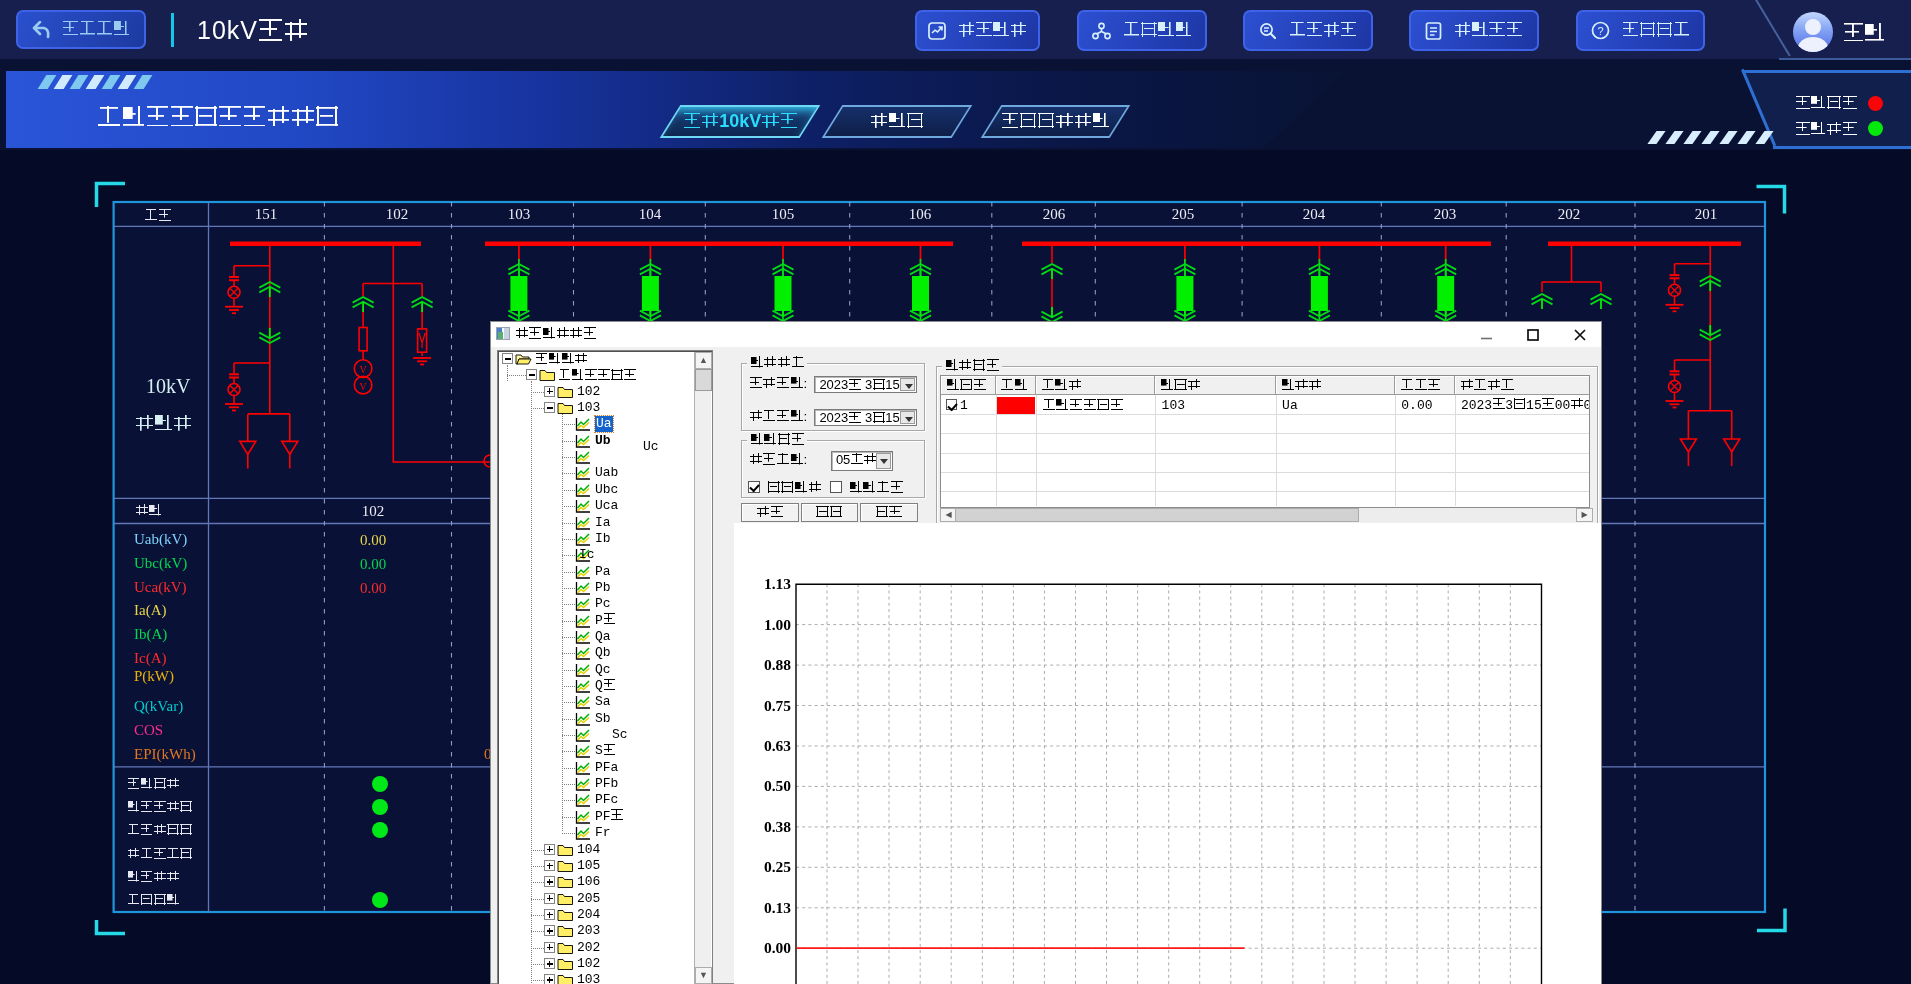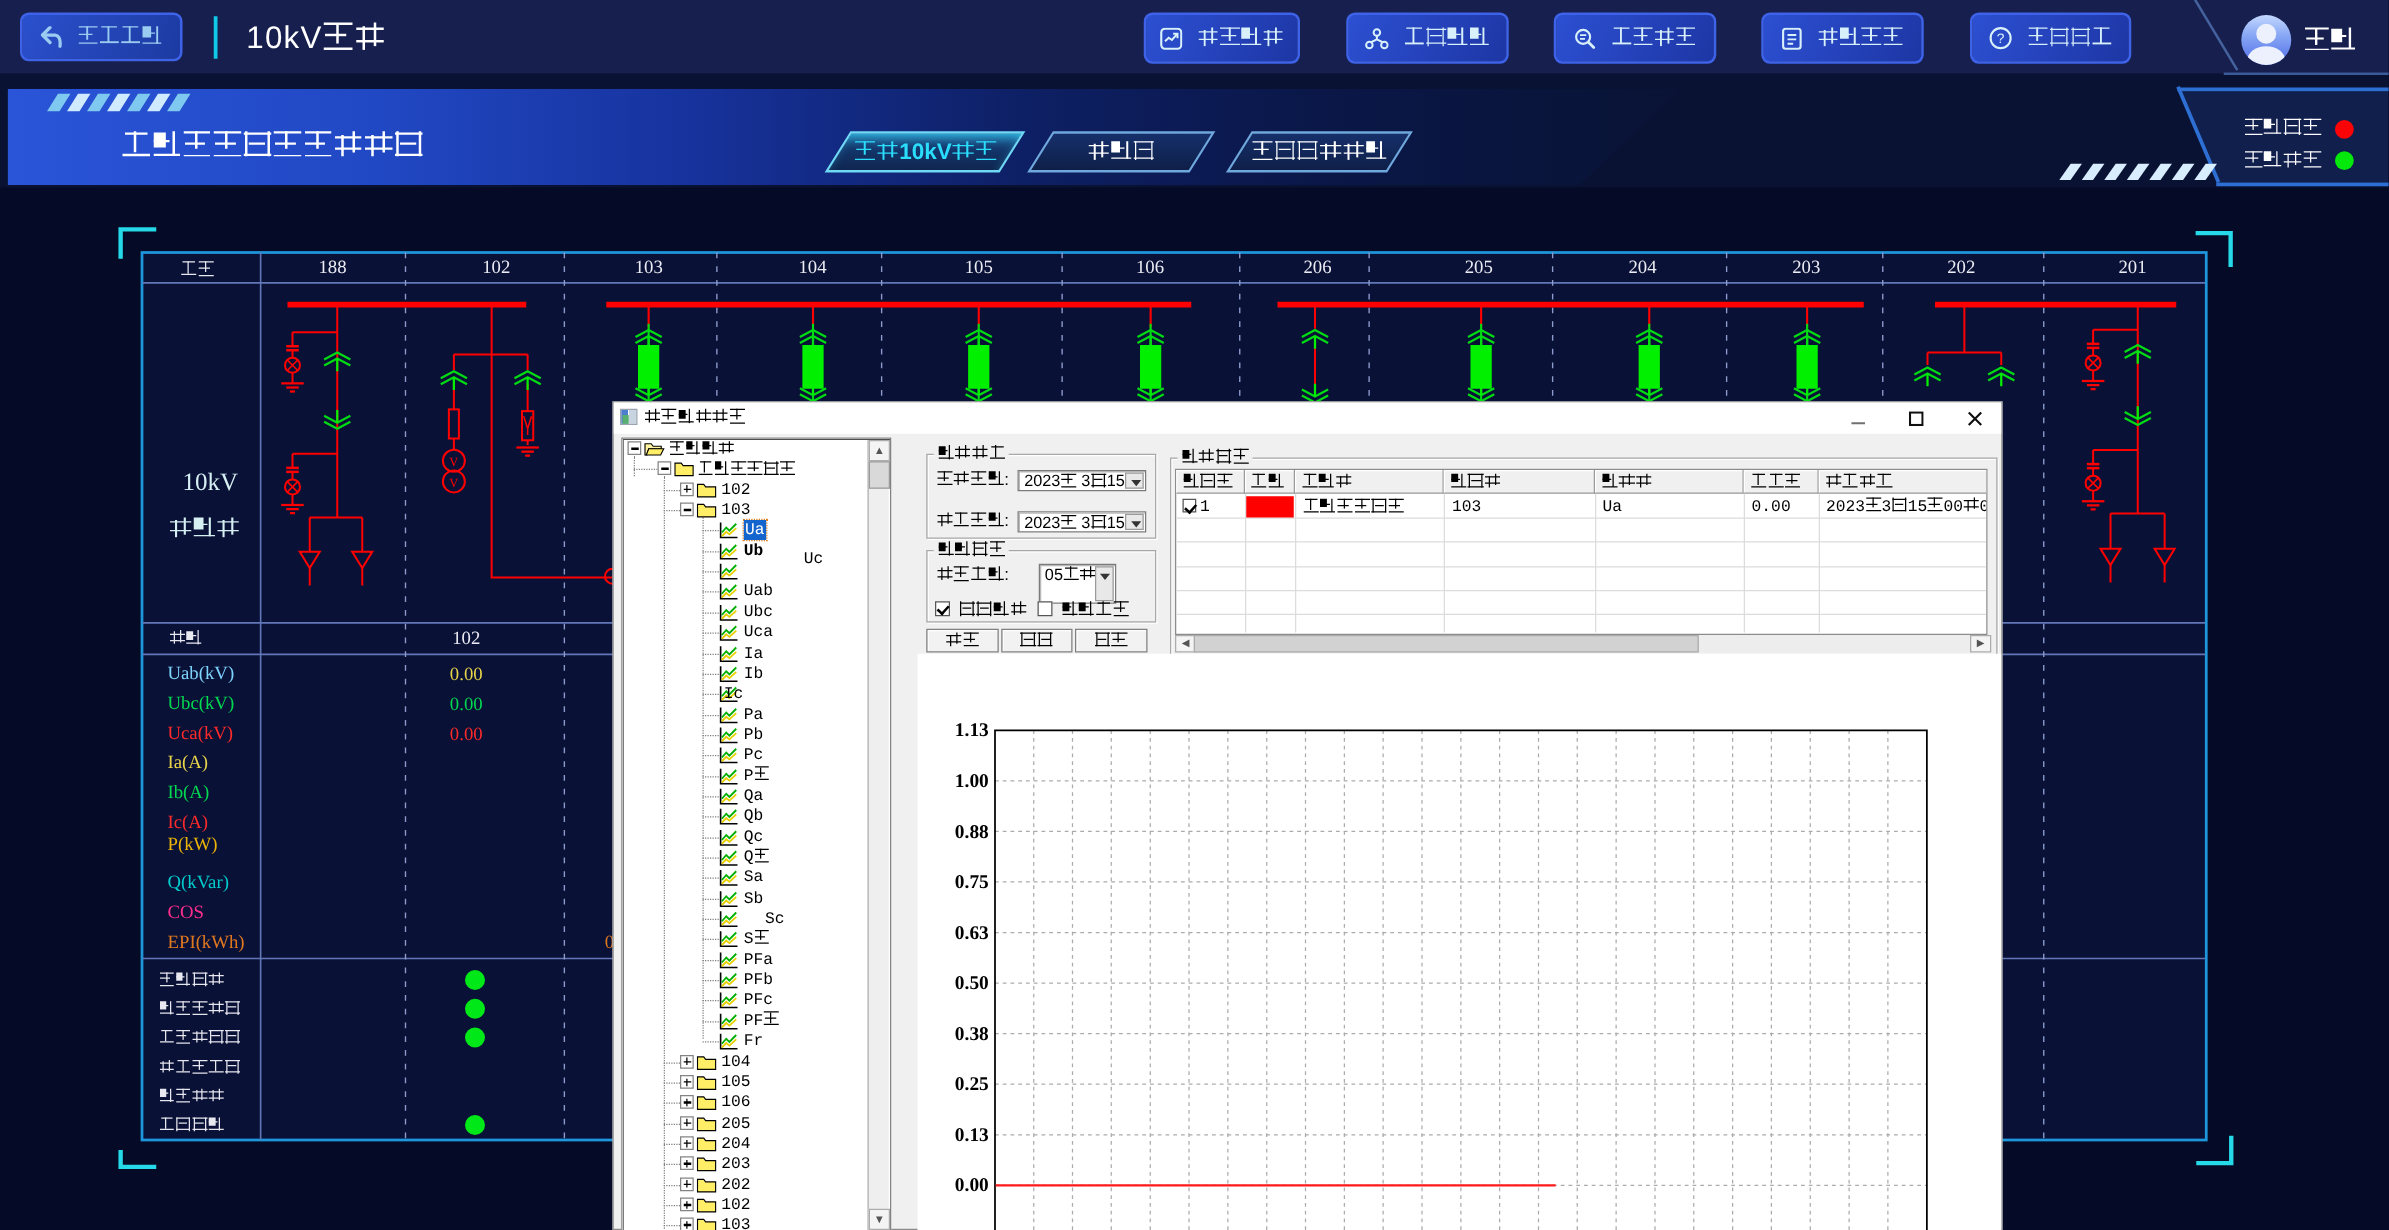--- a/index.html
+++ b/index.html
@@ -287,21 +287,21 @@
 <use href="#chu" x="1710.2" y="276"></use>
 <use href="#chd" x="1710.2" y="340"></use>
 <use href="#tri" x="1688.4" y="439"></use>
 <use href="#tri" x="1731.7" y="439"></use>
 
 <circle cx="380" cy="784" r="8" fill="#00E818"></circle>
 <circle cx="380" cy="807" r="8" fill="#00E818"></circle>
 <circle cx="380" cy="830" r="8" fill="#00E818"></circle>
 <circle cx="380" cy="900" r="8" fill="#00E818"></circle>
 </svg>
-<div class="hnum" style="left:236px">188</div>
+<div class="hnum" style="left:236px">151</div>
 <div class="hnum" style="left:367px">102</div>
 <div class="hnum" style="left:489px">103</div>
 <div class="hnum" style="left:620px">104</div>
 <div class="hnum" style="left:753px">105</div>
 <div class="hnum" style="left:890px">106</div>
 <div class="hnum" style="left:1024px">206</div>
 <div class="hnum" style="left:1153px">205</div>
 <div class="hnum" style="left:1284px">204</div>
 <div class="hnum" style="left:1415px">203</div>
 <div class="hnum" style="left:1539px">202</div>
@@ -732,21 +732,21 @@
         <div class="ddb"></div>
       </div>
 <div class="flab cn" style="left:258px;top:86.5px"><i class="hz p2"></i><i class="hz p3"></i><i class="hz p0"></i><i class="hz p4"></i>:</div>
 <div class="combo" style="left:323.4px;top:87px;width:103px;height:16.5px">
         <span class="cn" style="font-size:13px">2023<i class="hz p0"></i> 3<i class="hz p1"></i>15</span>
         <div class="ddb"></div>
       </div>
 <div class="grp" style="left:250px;top:118.2px;width:184px;height:57.4px"></div>
 <div class="glab cn" style="left:256px;top:111px"><i class="hz p4"></i><i class="hz p4"></i><i class="hz p1"></i><i class="hz p0"></i></div>
 <div class="flab cn" style="left:258px;top:130px"><i class="hz p2"></i><i class="hz p0"></i><i class="hz p3"></i><i class="hz p4"></i>:</div>
-<div class="combo" style="left:339.9px;top:128.7px;width:62px;height:32px">
+<div class="combo" style="left:339.9px;top:128.7px;width:62px;height:20px">
         <span class="cn" style="font-size:13px">05<i class="hz p3"></i><i class="hz p2"></i></span>
         <div class="ddb"></div>
       </div>
 <div class="cbx ck" style="left:256.6px;top:158.8px"></div>
 <div class="flab cn" style="left:276px;top:158px"><i class="hz p1"></i><i class="hz p1"></i><i class="hz p4"></i><i class="hz p2"></i></div>
 <div class="cbx" style="left:338.9px;top:158.8px"></div>
 <div class="flab cn" style="left:358px;top:158px"><i class="hz p4"></i><i class="hz p4"></i><i class="hz p3"></i><i class="hz p0"></i></div>
 <div class="pbtn cn" style="left:250.1px;top:180.6px;width:57.5px"><i class="hz p2"></i><i class="hz p0"></i></div>
 <div class="pbtn cn" style="left:309.6px;top:180.6px;width:57.5px"><i class="hz p1"></i><i class="hz p1"></i></div>
 <div class="pbtn cn" style="left:369px;top:180.6px;width:57.5px"><i class="hz p1"></i><i class="hz p0"></i></div>

